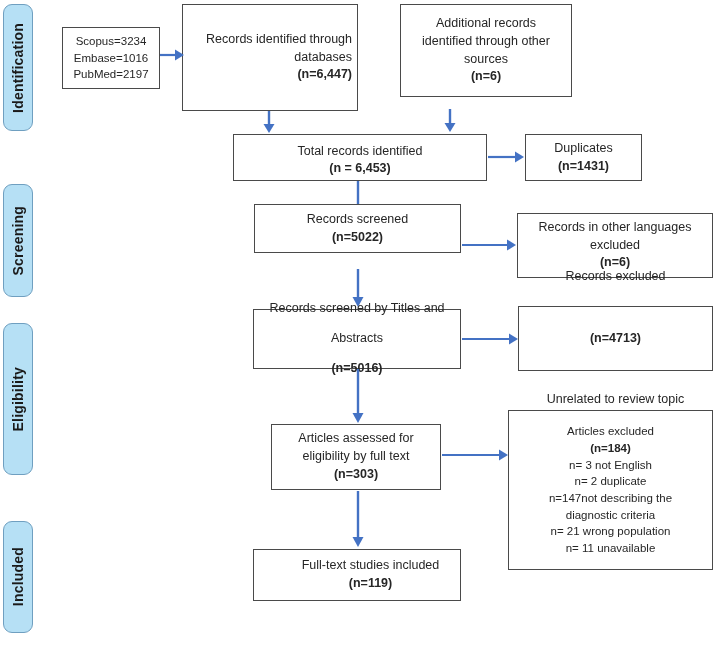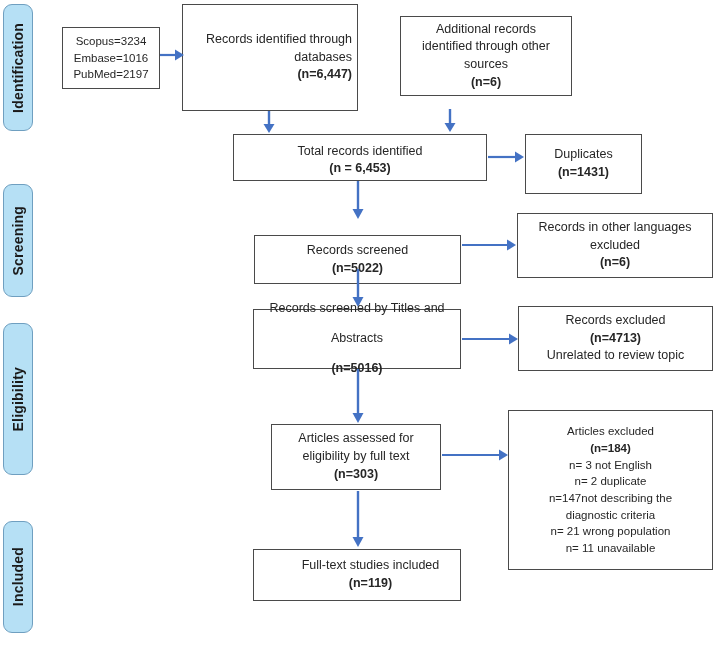--- a/index.html
+++ b/index.html
@@ -85,21 +85,21 @@
     <div class="ln">Embase=1016</div>
     <div class="ln">PubMed=2197</div>
   </div>
 
   <div class="box" style="left:182px; top:4px; width:176px; height:107px;align-items:flex-end;">
     <div class="ln">Records identified through</div>
     <div class="ln">databases</div>
     <div class="ln b">(n=6,447)</div>
   </div>
 
-  <div class="box" style="left:400px; top:16px; width:172px; height:80px;">
+  <div class="box" style="left:400px; top:4px; width:172px; height:93px;">
     <div class="ln">Additional records</div>
     <div class="ln">identified through other</div>
     <div class="ln">sources</div>
     <div class="ln b">(n=6)</div>
   </div>
 
   <div class="arrow" style="left:160px; top:48px;">
     <svg width="26" height="14" viewBox="0 0 26 14">
       <line x1="0" y1="7" x2="16" y2="7" stroke="#4472C4" stroke-width="2.2"></line>
       <polygon points="15,1.5 24,7 15,12.5" fill="#4472C4"></polygon>
@@ -118,40 +118,40 @@
       <line x1="7" y1="0" x2="7" y2="15" stroke="#4472C4" stroke-width="2.4"></line>
       <polygon points="1.5,14 7,23 12.5,14" fill="#4472C4"></polygon>
     </svg>
   </div>
 
   <div class="box" style="left:233px; top:134px; width:254px; height:47px;justify-content:flex-end;">
     <div class="ln">Total records identified</div>
     <div class="ln b">(n = 6,453)</div>
   </div>
 
-  <div class="box" style="left:525px; top:134px; width:117px; height:60px;">
+  <div class="box" style="left:525px; top:134px; width:117px; height:47px;">
     <div class="ln">Duplicates</div>
     <div class="ln b">(n=1431)</div>
   </div>
 
   <div class="arrow" style="left:488px; top:150px;">
     <svg width="38" height="14" viewBox="0 0 38 14">
       <line x1="0" y1="7" x2="28" y2="7" stroke="#4472C4" stroke-width="2.2"></line>
       <polygon points="27,1.5 36,7 27,12.5" fill="#4472C4"></polygon>
     </svg>
   </div>
 
   <div class="arrow" style="left:351px; top:181px;">
     <svg width="14" height="40" viewBox="0 0 14 40">
       <line x1="7" y1="0" x2="7" y2="29" stroke="#4472C4" stroke-width="2.4"></line>
       <polygon points="1.5,28 7,38 12.5,28" fill="#4472C4"></polygon>
     </svg>
   </div>
 
-  <div class="box" style="left:254px; top:235px; width:207px; height:49px;">
+  <div class="box" style="left:254px; top:204px; width:207px; height:49px;">
     <div class="ln">Records screened</div>
     <div class="ln b">(n=5022)</div>
   </div>
 
   <div class="box" style="left:517px; top:213px; width:196px; height:65px;text-align:center;">
     <div class="ln">Records in other languages</div>
     <div class="ln">excluded</div>
     <div class="ln b">(n=6)</div>
   </div>
 
@@ -168,21 +168,21 @@
       <polygon points="1.5,28 7,38 12.5,28" fill="#4472C4"></polygon>
     </svg>
   </div>
 
   <div class="box" style="left:253px; top:309px; width:208px; height:60px;gap:12px;">
     <div class="ln">Records screened by Titles and</div>
     <div class="ln">Abstracts</div>
     <div class="ln b">(n=5016)</div>
   </div>
 
-  <div class="box" style="left:518px; top:306px; width:195px; height:65px;">
+  <div class="box" style="left:518px; top:306px; width:195px; height:65px;gap:44px;">
     <div class="ln">Records excluded</div>
     <div class="ln b">(n=4713)</div>
     <div class="ln">Unrelated to review topic</div>
   </div>
 
   <div class="arrow" style="left:462px; top:332px;">
     <svg width="58" height="14" viewBox="0 0 58 14">
       <line x1="0" y1="7" x2="48" y2="7" stroke="#4472C4" stroke-width="2.2"></line>
       <polygon points="47,1.5 56,7 47,12.5" fill="#4472C4"></polygon>
     </svg>

